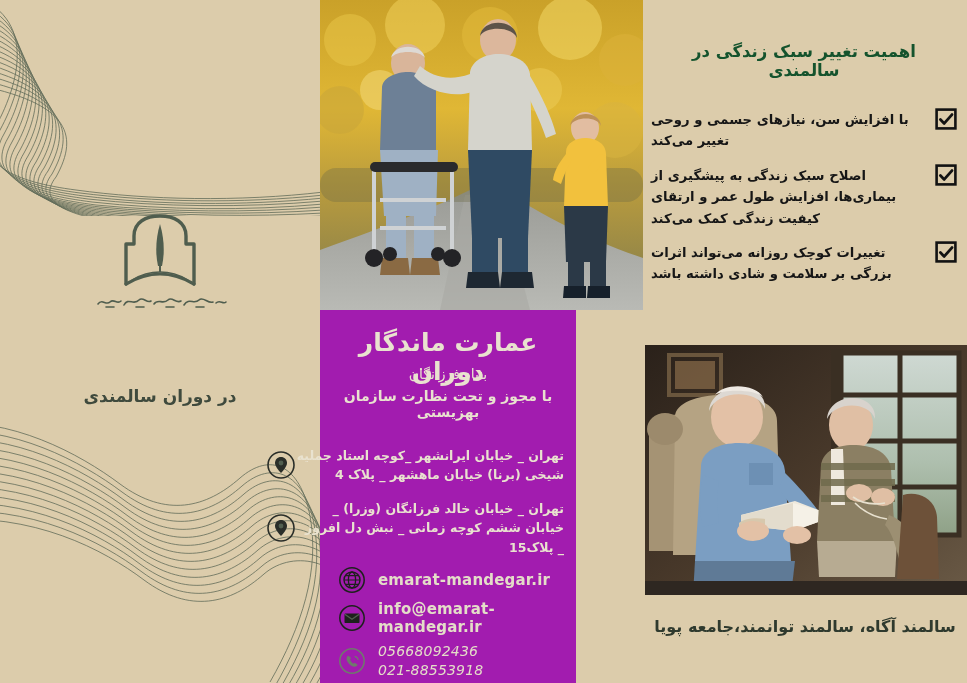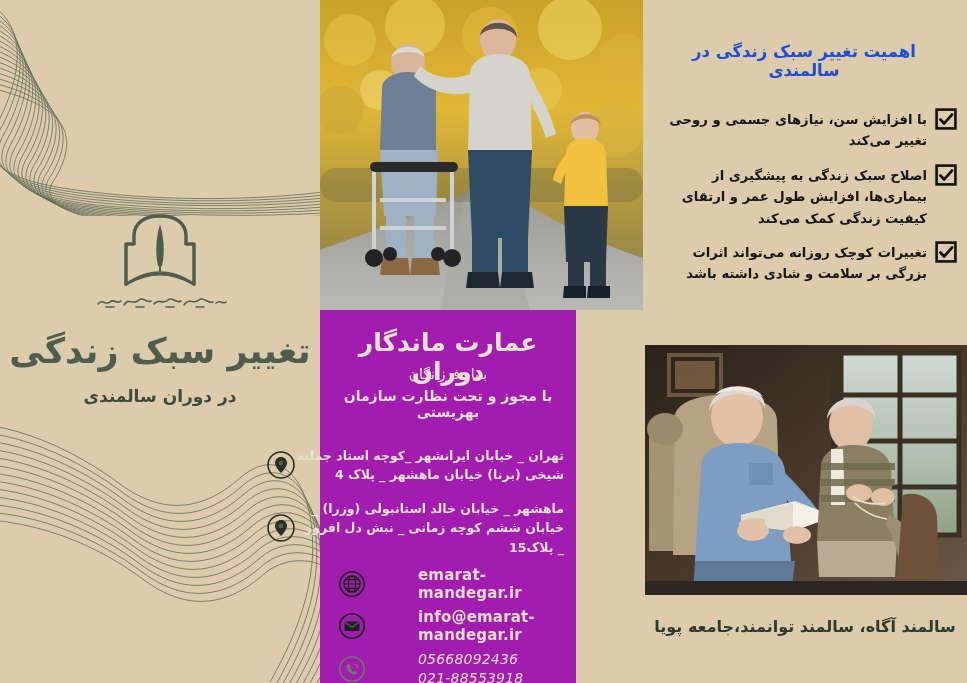--- a/index.html
+++ b/index.html
@@ -54,34 +54,34 @@
   .addr-row{display:flex;flex-direction:row;align-items:center;margin-bottom:14px;}
   .addr-icon{flex:0 0 auto;width:30px;height:30px;margin-left:6px;}
   .addr-text{
     flex:1 1 auto;color:#e9e2cf;font-size:12.5px;font-weight:bold;
     line-height:1.55;text-align:right;padding-right:4px;
   }
 
   .contact-block{position:absolute;right:0;left:0;top:566px;padding-right:18px;}
   .contact-row{display:flex;flex-direction:row;align-items:center;margin-bottom:6px;direction:ltr;justify-content:flex-start;padding-left:18px;}
   .contact-icon{flex:0 0 auto;width:28px;height:28px;margin-right:12px;}
-  .contact-text{color:#e4ddc8;font-size:15px;font-weight:bold;letter-spacing:.2px;margin-left:40px;}
+  .contact-text{color:#e4ddc8;font-size:15px;font-weight:bold;letter-spacing:.2px;}
   .contact-text.phone{font-size:14px;font-weight:normal;line-height:1.35;font-style:italic;}
 
   
   .right-col{position:absolute;left:643px;top:0;width:324px;height:683px;}
   .right-head{
     position:absolute;left:12px;right:14px;top:42px;text-align:center;
-    color:#1d4ed8;font-size:16.5px;font-weight:bold;
+    color:#14532d;font-size:16.5px;font-weight:bold;
   }
   .bullets{position:absolute;left:8px;right:10px;top:108px;}
   .bullet{display:flex;flex-direction:row;align-items:flex-start;margin-bottom:12px;}
   .bullet-box{flex:0 0 auto;width:22px;height:22px;margin-right:0;margin-left:8px;}
   .bullet-text{
-    flex:1 1 auto;text-align:right;color:#161616;
+    flex:1 1 auto;text-align:left;color:#161616;
     font-size:13.2px;font-weight:bold;line-height:1.62;padding-top:1px;
   }
 
   .photo-right{position:absolute;left:2px;top:345px;width:322px;height:250px;overflow:hidden;}
   .photo-right svg{display:block;}
 
   .right-tagline{
     position:absolute;left:10px;right:10px;top:617px;text-align:center;
     color:#2f3a2e;font-size:16px;font-weight:bold;
   }
@@ -149,21 +149,20 @@
           <path d="M8,14 C12,8 16,16 20,12 C24,8 27,15 31,11"></path>
           <path d="M34,15 C38,7 44,16 49,10 C53,6 57,14 61,11"></path>
           <path d="M64,14 C68,8 73,15 78,10 C82,6 86,14 91,11"></path>
           <path d="M94,15 C99,7 104,15 109,10 C113,6 118,14 123,12"></path>
           <path d="M126,13 C130,9 133,15 136,12"></path>
           <path d="M16,17 L24,17 M46,17 L54,17 M76,17 L84,17 M106,17 L114,17"></path>
         </g>
       </svg>
     </div>
 
-    <div class="left-title">تغییر سبک زندگی</div>
     <div class="left-subtitle">در دوران سالمندی</div>
   </div>
 
   <div class="center-col">
 
     <div class="photo-top">
       <svg width="323" height="310" viewBox="0 0 323 310" aria-hidden="true">
         <defs>
           <linearGradient id="autumnBg" x1="0" y1="0" x2="0" y2="1">
             <stop offset="0%" stop-color="#caa129"></stop>
@@ -252,21 +251,21 @@
         <span class="addr-text">تهران _ خیابان ایرانشهر _کوچه استاد جملیه شیخی (برنا) خیابان ماهشهر _ پلاک 4</span>
         <span class="addr-icon">
           <svg width="30" height="30" viewBox="0 0 30 30" aria-hidden="true">
             <circle cx="15" cy="15" r="13" fill="none" stroke="#2a2e29" stroke-width="1.6"></circle>
             <path d="M15,7 C11.5,7 9,9.6 9,13 C9,17.2 15,23 15,23 C15,23 21,17.2 21,13 C21,9.6 18.5,7 15,7 Z" fill="#2a2e29"></path>
             <circle cx="15" cy="13" r="2.4" fill="#515f50"></circle>
           </svg>
         </span>
       </div>
       <div class="addr-row">
-        <span class="addr-text">ماهشهر _ خیابان خالد استانبولی (وزرا) _ خیابان ششم کوچه زمانی _ نبش دل افروز _ پلاک15</span>
+        <span class="addr-text">تهران _ خیابان خالد فرزانگان (وزرا) _ خیابان ششم کوچه زمانی _ نبش دل افروز _ پلاک15</span>
         <span class="addr-icon">
           <svg width="30" height="30" viewBox="0 0 30 30" aria-hidden="true">
             <circle cx="15" cy="15" r="13" fill="none" stroke="#2a2e29" stroke-width="1.6"></circle>
             <path d="M15,7 C11.5,7 9,9.6 9,13 C9,17.2 15,23 15,23 C15,23 21,17.2 21,13 C21,9.6 18.5,7 15,7 Z" fill="#2a2e29"></path>
             <circle cx="15" cy="13" r="2.4" fill="#515f50"></circle>
           </svg>
         </span>
       </div>
     </div>
 

